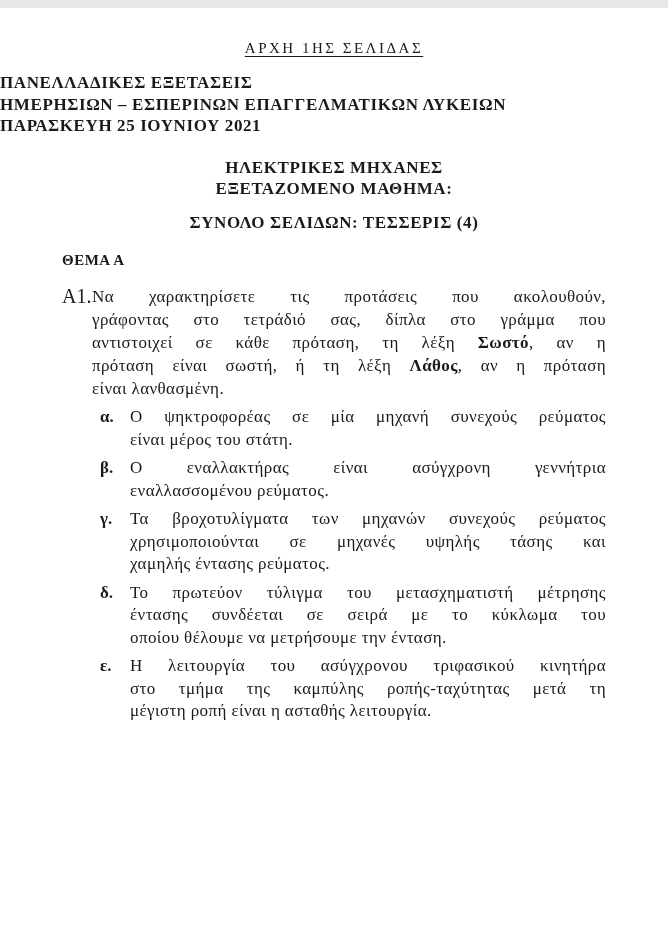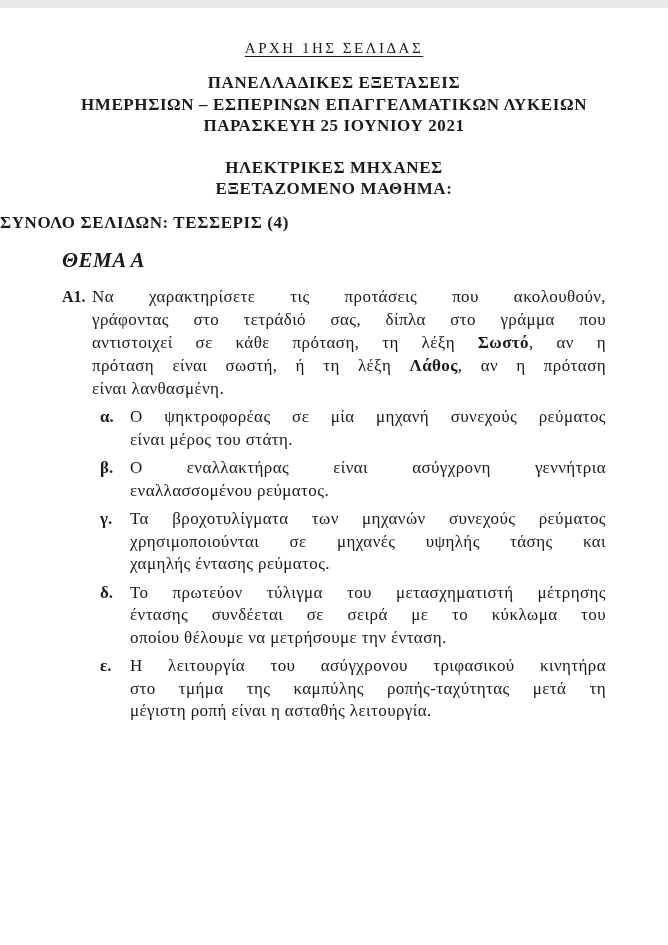--- a/index.html
+++ b/index.html
@@ -20,62 +20,62 @@
     font-size: 15px;
     line-height: 18px;
     letter-spacing: 2.5px;
   }
   .u {
     text-decoration: underline;
     text-underline-offset: 3px;
   }
   .header-block {
     margin-top: 15px;
-    text-align: center;
+    text-align: left;
     font-weight: bold;
     font-size: 17px;
     line-height: 21.5px;
     letter-spacing: 0.6px;
   }
   .subject-block {
     margin-top: 20px;
     text-align: center;
     font-weight: bold;
     font-size: 17px;
     line-height: 21.5px;
     letter-spacing: 0.6px;
   }
   .pages-line {
     margin-top: 12px;
+    text-align: center;
     font-weight: bold;
     font-size: 17px;
     line-height: 21.5px;
     letter-spacing: 0.6px;
   }
   .content {
     padding: 0 62px;
   }
   .theme-heading {
     margin-top: 17px;
     font-weight: bold;
-    font-size: 21px;
+    font-size: 15px;
     line-height: 20px;
     letter-spacing: 0.5px;
-    font-style: italic;
   }
   .question {
     margin-top: 15px;
     display: flex;
     align-items: flex-start;
   }
   .qnum {
     width: 30px;
     flex: 0 0 30px;
-    font-weight: bold;
-    font-size: 16px;
+    font-weight: normal;
+    font-size: 20px;
     line-height: 23px;
   }
   .qtext {
     flex: 1;
     font-size: 17px;
     line-height: 23px;
     letter-spacing: 0.4px;
   }
   .item {
     display: flex;

